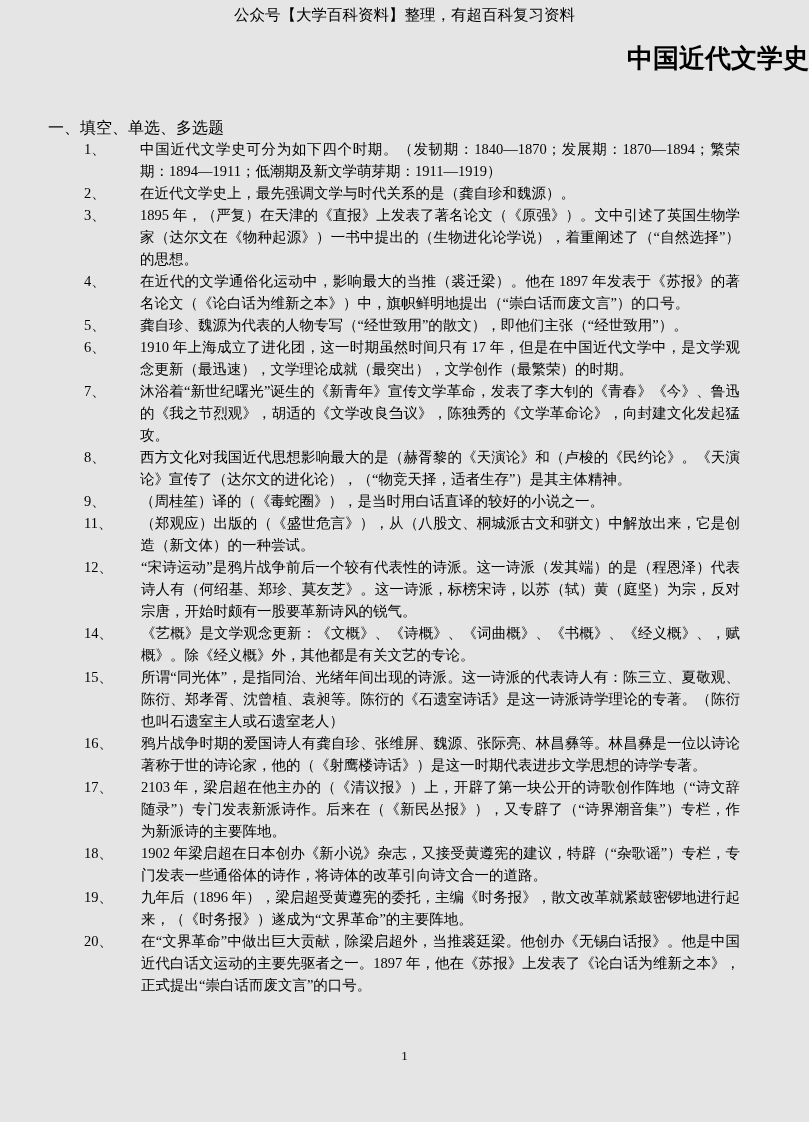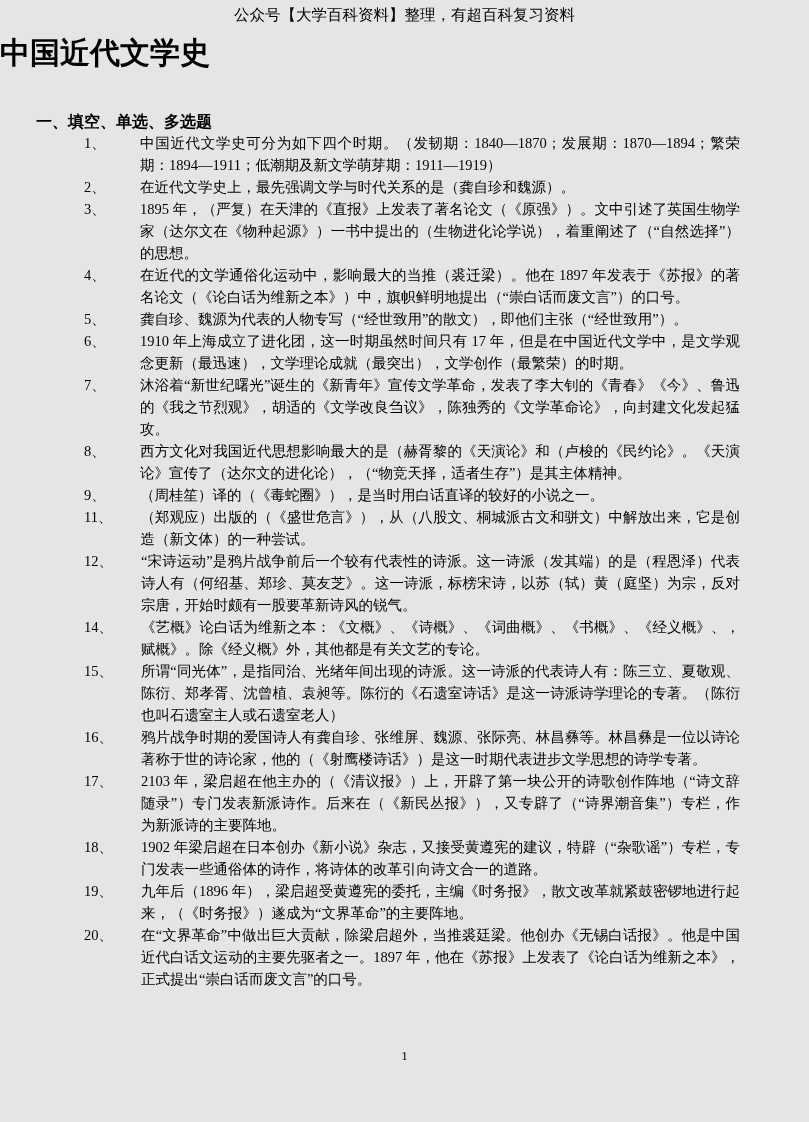--- a/index.html
+++ b/index.html
@@ -21,31 +21,31 @@
     overflow: hidden;
   }
   .notice {
     padding-top: 5px;
     text-align: center;
     font-size: 15.5px;
     line-height: 20px;
     font-weight: normal;
   }
   .doc-title {
-    text-align: left;
-    font-size: 30px;
+    text-align: right;
+    font-size: 26px;
     line-height: 34px;
     font-weight: bold;
-    margin-top: 11px;
+    margin-top: 17px;
   }
   .section-heading {
-    margin: 41px 0 0 36px;
+    margin: 41px 0 0 48px;
     font-size: 16px;
     line-height: 21px;
-    font-weight: bold;
+    font-weight: normal;
   }
   .question-list {
     margin-left: 84px;
     width: 656px;
     font-size: 14.5px;
     line-height: 22px;
   }
   .item {
     display: flex;
     align-items: flex-start;
@@ -116,21 +116,21 @@
       <div class="item">
         <span class="num">11、</span>
         <span class="txt">（郑观应）出版的（《盛世危言》），从（八股文、桐城派古文和骈文）中解放出来，它是创造（新文体）的一种尝试。</span>
       </div>
       <div class="item">
         <span class="num">12、</span>
         <span class="txt">“宋诗运动”是鸦片战争前后一个较有代表性的诗派。这一诗派（发其端）的是（程恩泽）代表诗人有（何绍基、郑珍、莫友芝》。这一诗派，标榜宋诗，以苏（轼）黄（庭坚）为宗，反对宗唐，开始时颇有一股要革新诗风的锐气。</span>
       </div>
       <div class="item">
         <span class="num">14、</span>
-        <span class="txt">《艺概》论白话为维新之本：《文概》、《诗概》、《词曲概》、《书概》、《经义概》、，赋概》。除《经义概》外，其他都是有关文艺的专论。</span>
+        <span class="txt">《艺概》是文学观念更新：《文概》、《诗概》、《词曲概》、《书概》、《经义概》、，赋概》。除《经义概》外，其他都是有关文艺的专论。</span>
       </div>
       <div class="item">
         <span class="num">15、</span>
         <span class="txt">所谓“同光体”，是指同治、光绪年间出现的诗派。这一诗派的代表诗人有：陈三立、夏敬观、陈衍、郑孝胥、沈曾植、袁昶等。陈衍的《石遗室诗话》是这一诗派诗学理论的专著。（陈衍也叫石遗室主人或石遗室老人）</span>
       </div>
       <div class="item">
         <span class="num">16、</span>
         <span class="txt">鸦片战争时期的爱国诗人有龚自珍、张维屏、魏源、张际亮、林昌彝等。林昌彝是一位以诗论著称于世的诗论家，他的（《射鹰楼诗话》）是这一时期代表进步文学思想的诗学专著。</span>
       </div>
       <div class="item">

